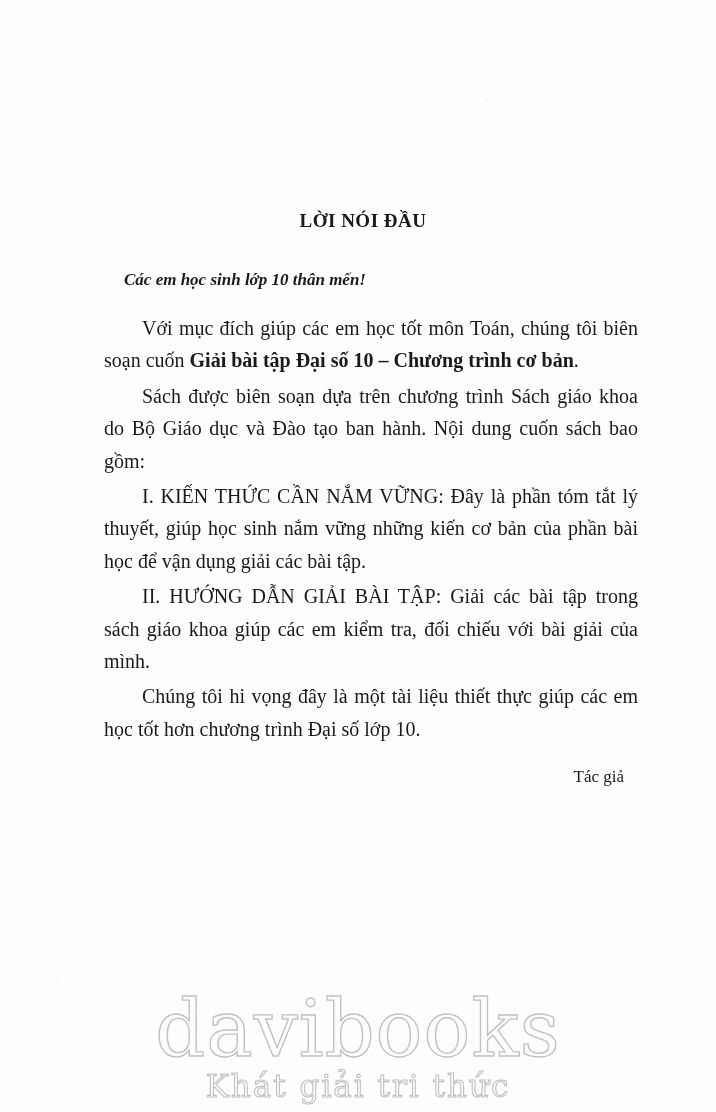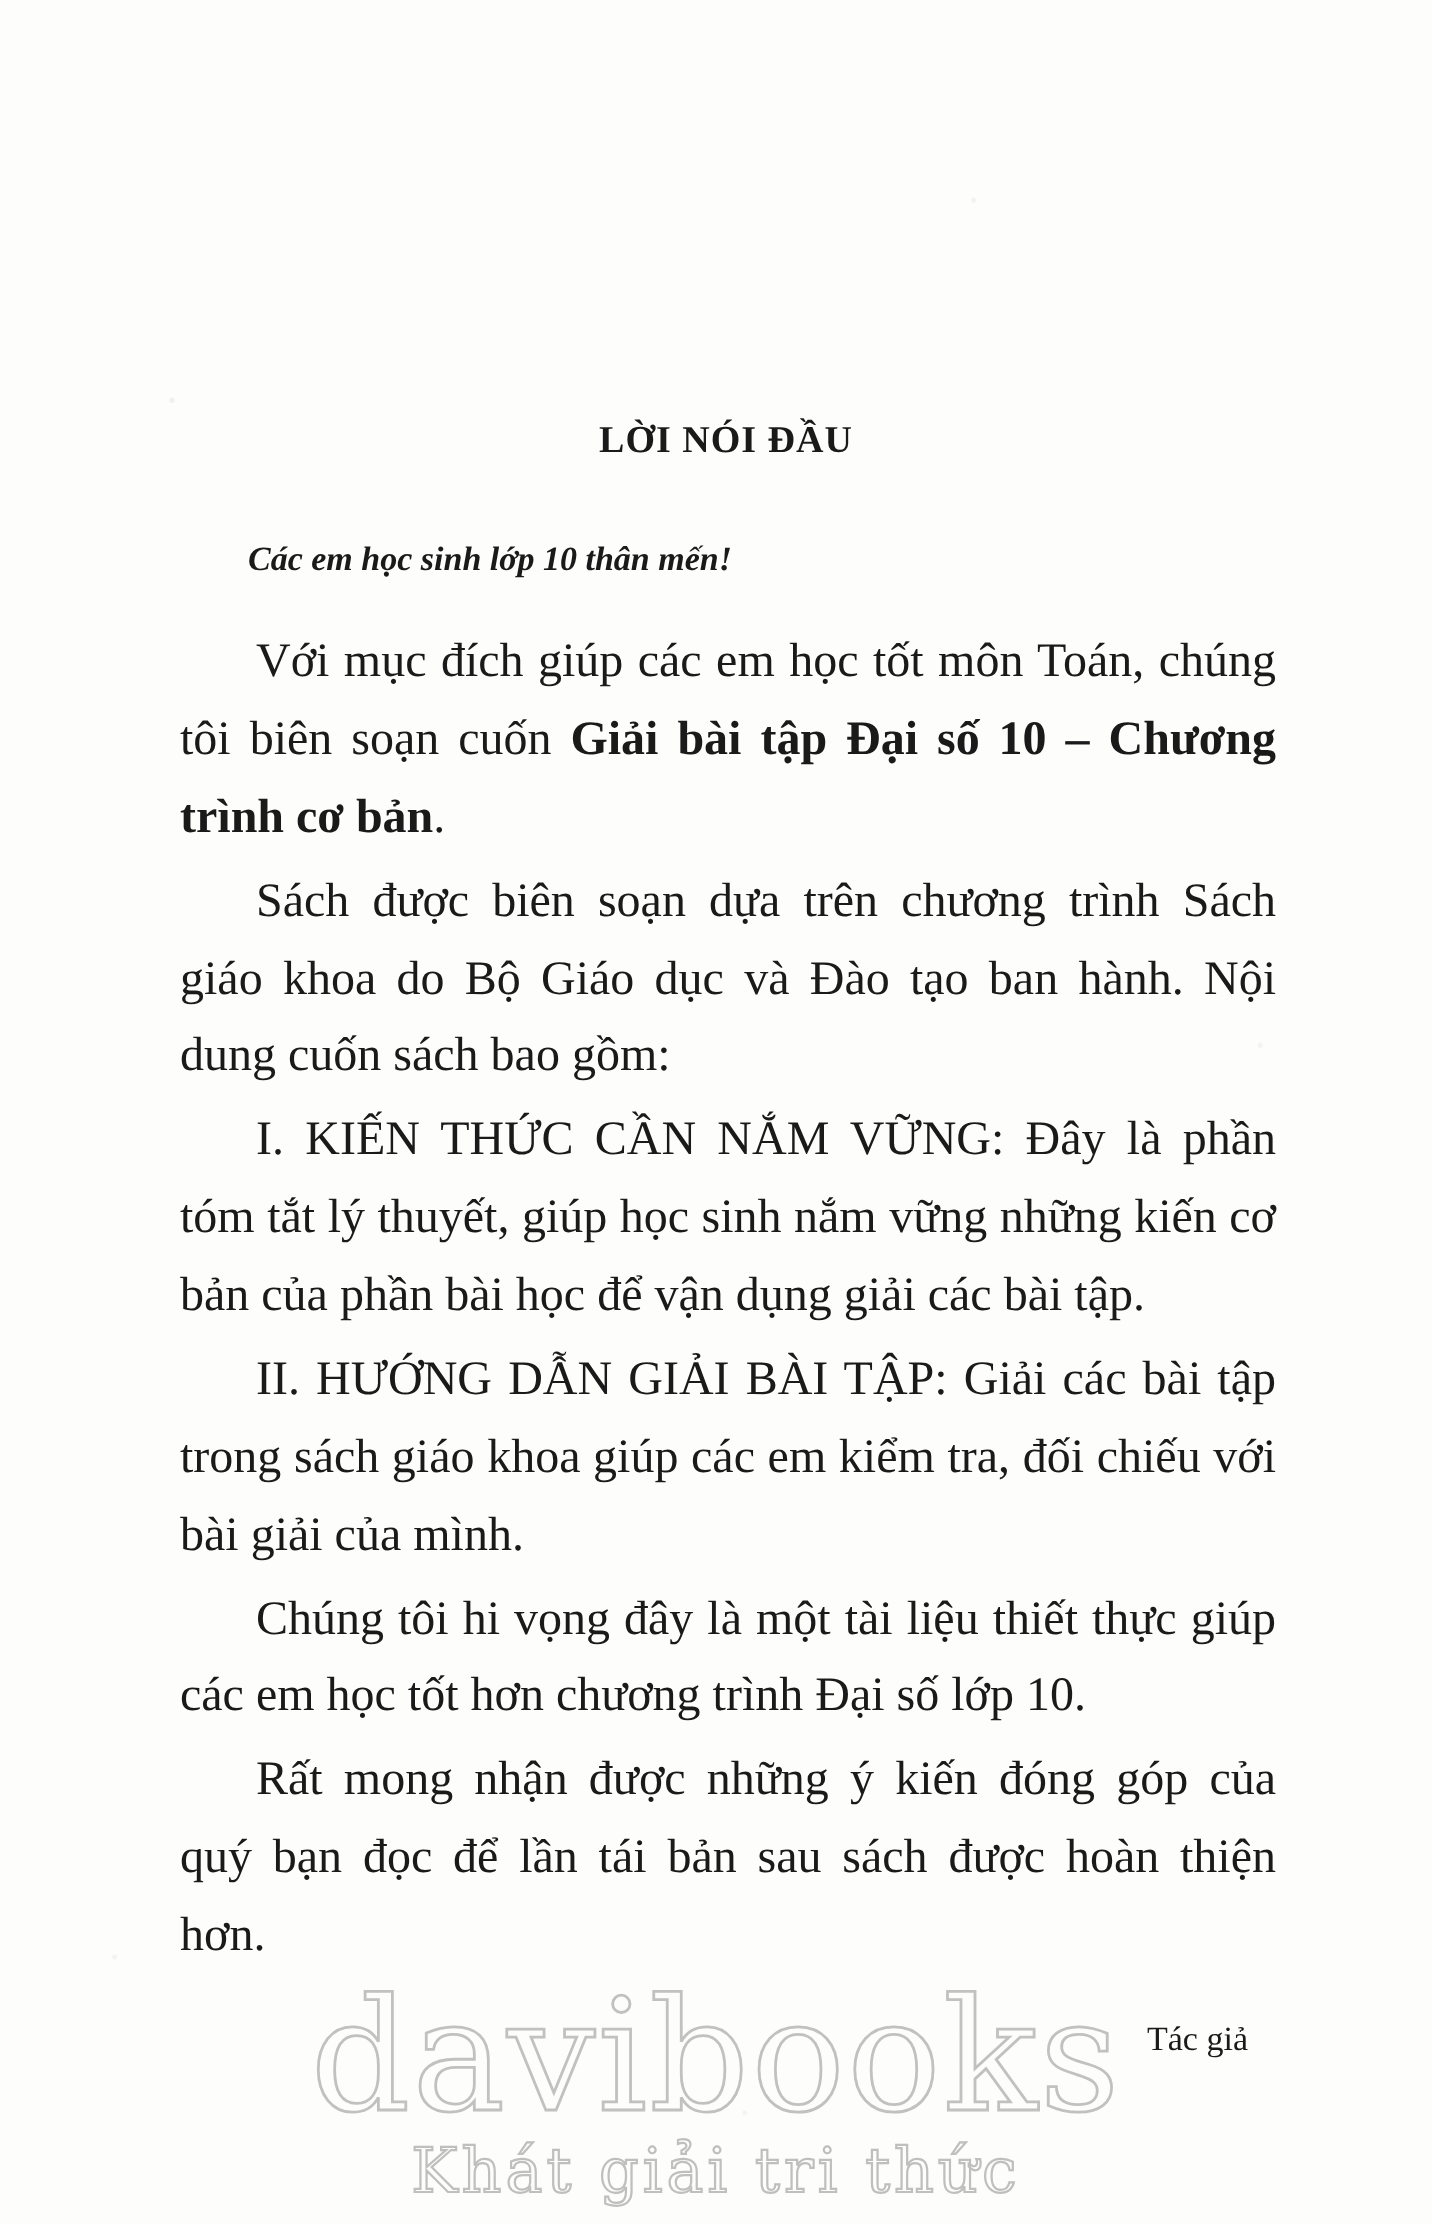--- a/index.html
+++ b/index.html
@@ -47,24 +47,24 @@
   }
 
   .salutation {
     font-style: italic;
     font-weight: bold;
     font-size: 17px;
     margin: 0 0 22px 36px;
   }
 
   p.para {
-    margin: 0 0 3px 2px;
+    margin: 0 0 3px 16px;
     text-align: justify;
     text-indent: 38px;
-    font-size: 24px;
+    font-size: 20px;
     line-height: 1.62;
   }
 
   p.para .b { font-weight: bold; }
 
   .signature {
     margin-top: 22px;
     text-align: right;
     font-size: 17px;
     padding-right: 14px;
@@ -112,21 +112,20 @@
 
     <p class="para">Sách được biên soạn dựa trên chương trình Sách giáo khoa do Bộ Giáo dục và Đào tạo ban hành. Nội dung cuốn sách bao gồm:</p>
 
     <p class="para">I. KIẾN THỨC CẦN NẮM VỮNG: Đây là phần tóm tắt lý thuyết, giúp học sinh nắm vững những kiến cơ bản của phần bài học để vận dụng giải các bài tập.</p>
 
     <p class="para">II. HƯỚNG DẪN GIẢI BÀI TẬP: Giải các bài tập trong sách giáo khoa giúp các em kiểm tra, đối chiếu với bài giải của mình.</p>
 
 
     <p class="para">Chúng tôi hi vọng đây là một tài liệu thiết thực giúp các em học tốt hơn chương trình Đại số lớp 10.</p>
 
-    <p class="para">Rất mong nhận được những ý kiến đóng góp của quý bạn đọc để lần tái bản sau sách được hoàn thiện hơn.</p>
 
     <div class="signature">Tác giả</div>
 
   </div>
 
   <div class="watermark">
     <div class="wm-main">davibooks</div>
     <div class="wm-sub">Khát giải tri thức</div>
   </div>
 

